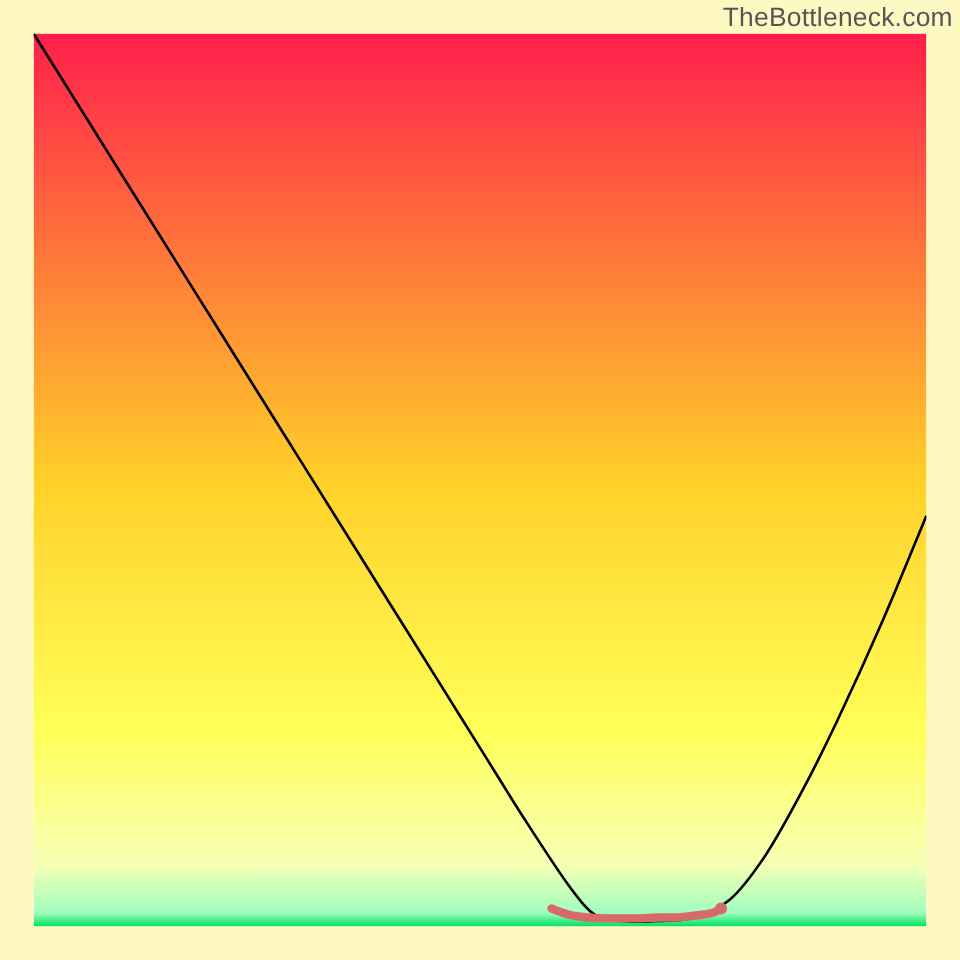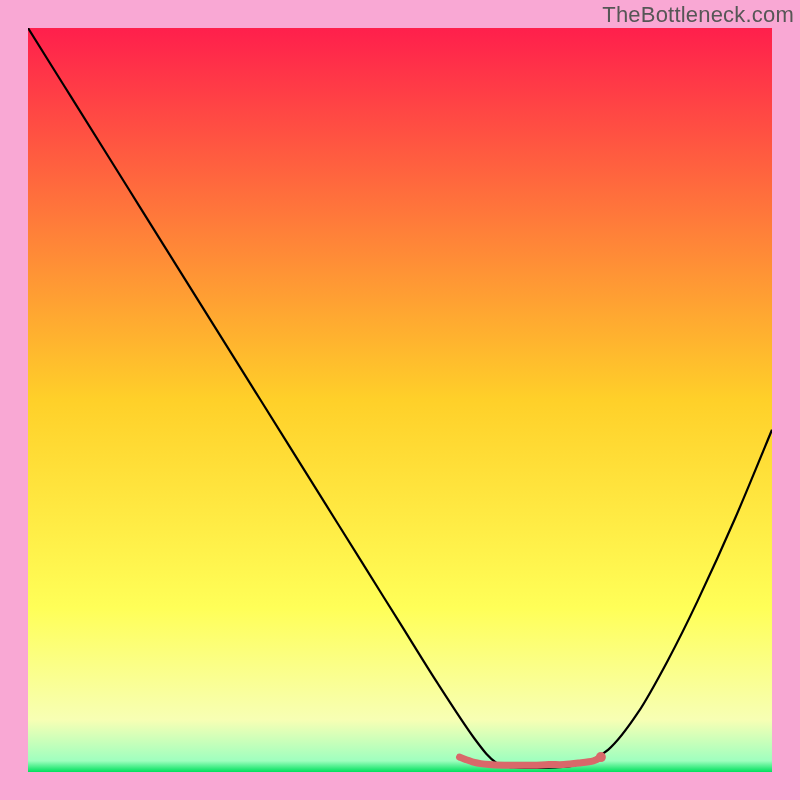--- a/index.html
+++ b/index.html
@@ -7,21 +7,21 @@
     padding: 0;
     width: 800px;
     height: 800px;
     background: #000;
     overflow: hidden;
   }
   .frame {
     position: relative;
     width: 800px;
     height: 800px;
-    background: #f9a8d4;
+    background: #fef9c3;
   }
   .watermark {
     position: absolute;
     top: 2px;
     right: 6px;
     font-family: Arial, Helvetica, sans-serif;
     font-size: 22px;
     color: #565656;
     letter-spacing: 0.2px;
     z-index: 10;

